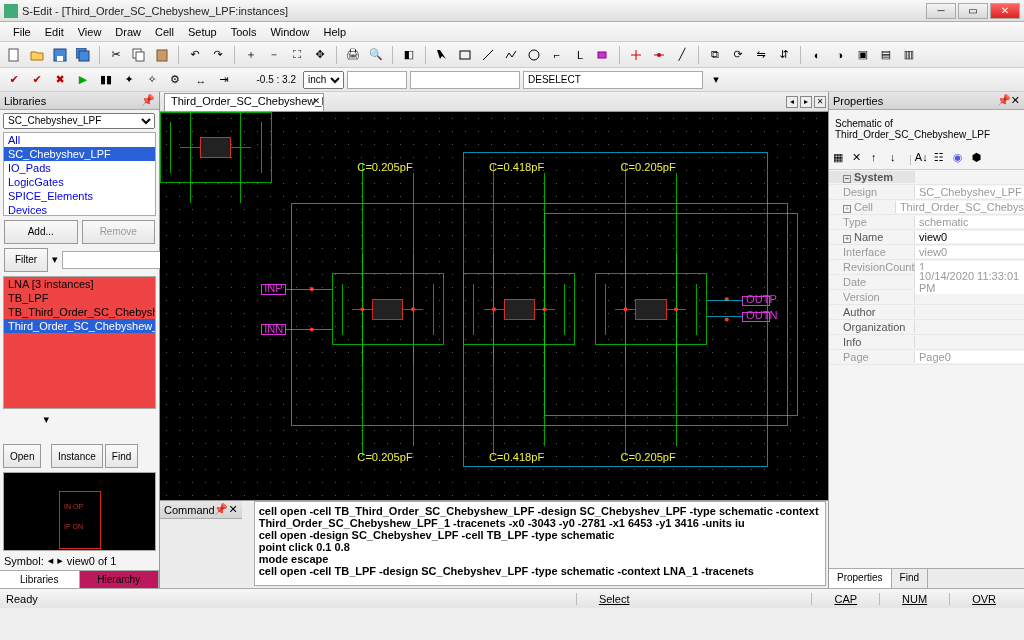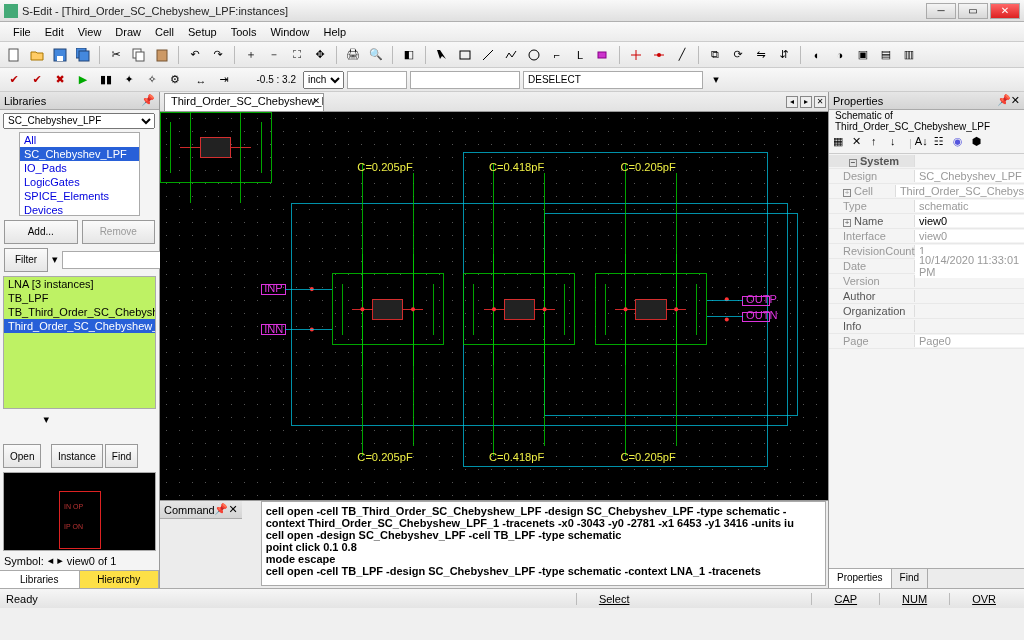--- a/index.html
+++ b/index.html
@@ -18,62 +18,62 @@
 .tbtn svg { width: 14px; height: 14px; }
 .toolbar2 { height: 24px; background: linear-gradient(#f8f8f8,#e8e8e8); border-bottom: 1px solid #ccc; display: flex; align-items: center; padding: 0 4px; gap: 3px; }
 .coord { width: 60px; font-size: 10px; text-align: right; padding-right: 4px; }
 .unitsel { height: 18px; font-size: 10px; }
 .deselect { width: 180px; height: 18px; font-size: 10px; border: 1px solid #aaa; background: #fff; padding: 1px 4px; }
 .mainrow { display: flex; height: 496px; }
 .leftpanel { width: 160px; background: #f4f4f4; border-right: 1px solid #999; display: flex; flex-direction: column; }
 .panelhdr { height: 18px; background: linear-gradient(#e6e6e6,#d4d4d4); border-bottom: 1px solid #aaa; padding: 2px 4px; font-size: 10px; display: flex; align-items: center; }
 .panelhdr .spacer { flex: 1; }
 .libsel { width: 152px; margin: 3px; height: 18px; font-size: 10px; }
-.liblist { background: #fff; border: 1px solid #aaa; margin: 0 19px; height: 98px; overflow: hidden; font-size: 10px; }
+.liblist { background: #fff; border: 1px solid #aaa; margin: 0 3px; height: 98px; overflow: hidden; font-size: 10px; }
 .liblist div { padding: 1px 4px; color: #00d; cursor: default; }
 .liblist div.sel { background: #2860d8; color: #fff; }
 .btnrow { display: flex; gap: 4px; margin: 4px; }
 .btn { flex: 1; height: 24px; border: 1px solid #999; background: linear-gradient(#fafafa,#e6e6e6); font-size: 10px; display: flex; align-items: center; justify-content: center; }
 .btn.dis { color: #999; }
 .filtrow { display: flex; gap: 4px; margin: 0 4px 4px 4px; align-items: center; }
 .filtrow .btn { flex: none; width: 44px; }
 .filtrow input { flex: 1; height: 18px; border: 1px solid #aaa; font-size: 10px; padding: 0 2px; }
-.celllist { background: #bef264; border: 1px solid #aaa; margin: 0 3px; height: 156px; overflow: hidden; font-size: 10px; }
+.celllist { background: #ef4444; border: 1px solid #aaa; margin: 0 3px; height: 156px; overflow: hidden; font-size: 10px; }
 .celllist div { padding: 1px 4px; cursor: default; white-space: nowrap; overflow: hidden; }
 .celllist div.sel { background: #2860d8; color: #fff; }
 .viewbtns { display: flex; gap: 2px; margin: 4px 3px; }
 .viewbtns .btn { flex: none; padding: 0 6px; width: auto; margin-top: 31px; }
 .preview { height: 92px; background: #000; margin: 0 3px; border: 1px solid #aaa; position: relative; }
 .preview .symrect { position: absolute; left: 55px; top: 18px; width: 42px; height: 58px; border: 1px solid #d22; }
 .preview .symtxt { position: absolute; color: #b33; font-size: 7px; }
 .symrow { display: flex; align-items: center; gap: 4px; padding: 3px 4px; font-size: 10px; }
 .lefttabs { display: flex; border-top: 1px solid #aaa; height: 20px; }
-.lefttabs div { flex: 1; text-align: center; font-size: 10px; padding: 3px 0; border-right: 1px solid #aaa; background: #fde047; }
+.lefttabs div { flex: 1; text-align: center; font-size: 10px; padding: 3px 0; border-right: 1px solid #aaa; background: #be185d; }
 .lefttabs div.act { background: #fff; }
 .centerwrap { flex: 1; display: flex; flex-direction: column; background: #e8e8e8; }
 .tabstrip { height: 20px; background: linear-gradient(#f0f0f0,#e2e2e2); display: flex; align-items: center; border-bottom: 1px solid #999; padding-left: 4px; }
 .tab { height: 18px; background: #fff; border: 1px solid #999; border-bottom: none; padding: 1px 16px 0 6px; font-size: 10px; max-width: 160px; white-space: nowrap; overflow: hidden; position: relative; }
 .tab .x { position: absolute; right: 3px; top: 2px; font-size: 9px; }
 .tabstrip .spacer { flex: 1; }
 .tabctrl { width: 12px; height: 12px; border: 1px solid #888; margin-right: 2px; font-size: 8px; text-align: center; line-height: 10px; background: #eee; }
 .canvas { flex: 1; background: #000; position: relative; overflow: hidden; }
 .dots { position: absolute; inset: 0; background-image: radial-gradient(#555 0.5px, transparent 0.5px); background-size: 13px 13px; }
 .schem { position: absolute; inset: 0; }
 .schem line, .schem rect { shape-rendering: crispEdges; }
 .cmdpanel { height: 88px; border-top: 1px solid #999; background: #ececec; display: flex; flex-direction: row; }
-.cmdbody { flex: 1; background: #fff; border: 1px solid #aaa; margin: 0 2px 2px 19px; padding: 3px 4px; font-size: 10px; line-height: 12px; font-weight: bold; overflow: hidden; }
+.cmdbody { flex: 1; background: #fff; border: 1px solid #aaa; margin: 0 2px 2px 12px; padding: 3px 4px; font-size: 10px; line-height: 12px; font-weight: bold; overflow: hidden; }
 .rightpanel { width: 196px; background: #f4f4f4; border-left: 1px solid #999; display: flex; flex-direction: column; }
-.propdesc { padding: 0 6px; font-size: 10px; }
+.propdesc { padding: 8px 6px; font-size: 10px; }
 .proptb { height: 22px; display: flex; align-items: center; gap: 3px; padding: 0 4px; border-bottom: 1px solid #ccc; }
 .propicon { width: 16px; height: 16px; }
 .proptable { flex: 1; overflow: hidden; }
 .proprow { display: flex; border-bottom: 1px solid #e8e8e8; font-size: 10px; height: 15px; align-items: center; }
 .proprow .k { width: 86px; padding-left: 14px; background: #f4f4f4; border-right: 1px solid #ddd; color: #555; }
 .proprow .v { flex: 1; padding-left: 4px; background: #fff; }
-.proprow.grp .k { padding-left: 20px; font-weight: bold; color: #555; background: #e4e4e4; }
+.proprow.grp .k { padding-left: 14px; font-weight: bold; color: #555; background: #e4e4e4; }
 .proprow.grp .v { background: #e4e4e4; }
 .proprow .gicon { display: inline-block; width: 8px; height: 8px; border: 1px solid #888; text-align: center; line-height: 6px; font-size: 8px; margin-right: 3px; }
 .proprow.ro .k, .proprow.ro .v { color: #999; }
 .righttabs { display: flex; border-top: 1px solid #aaa; height: 20px; background: #ececec; }
 .righttabs div { padding: 3px 8px; font-size: 10px; border-right: 1px solid #aaa; }
 .righttabs div.act { background: #fff; }
 .statusbar { height: 20px; background: linear-gradient(#f6f6f6,#e4e4e4); border-top: 1px solid #aaa; display: flex; align-items: center; font-size: 10px; padding: 0 6px; }
 .statusbar .spacer { flex: 1; }
 .statusbar .cell { border-left: 1px solid #bbb; padding: 0 22px; text-decoration: underline; }
 </style>

